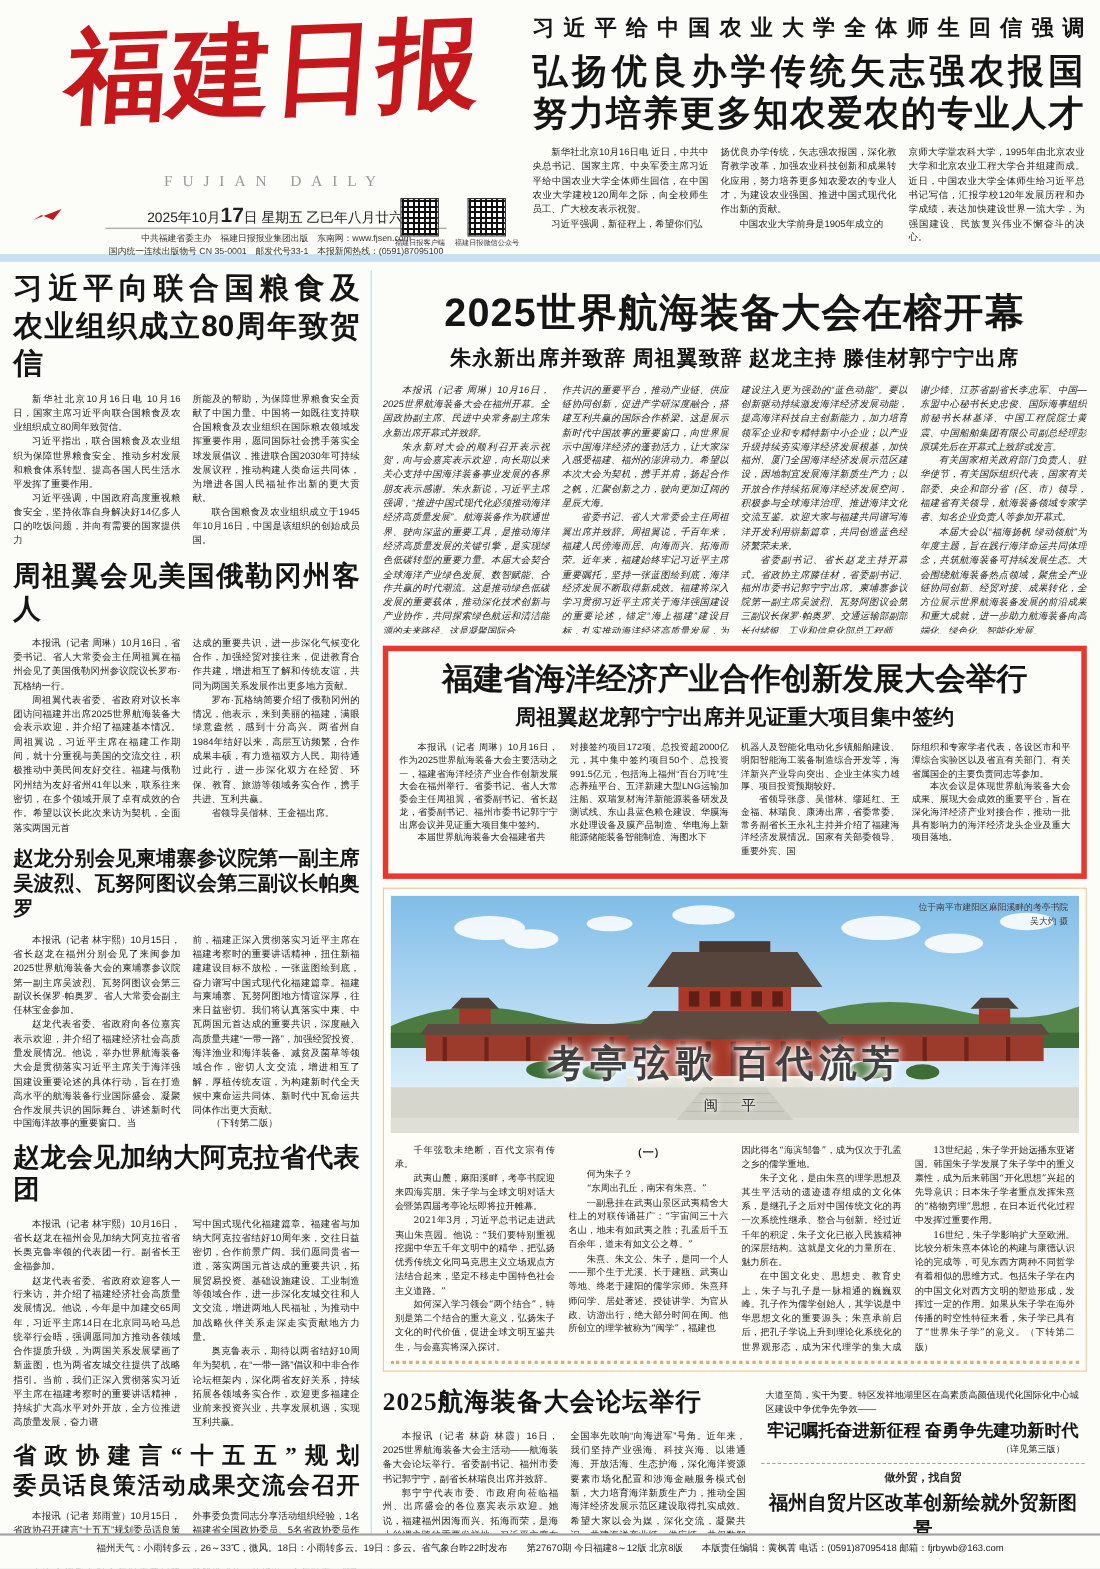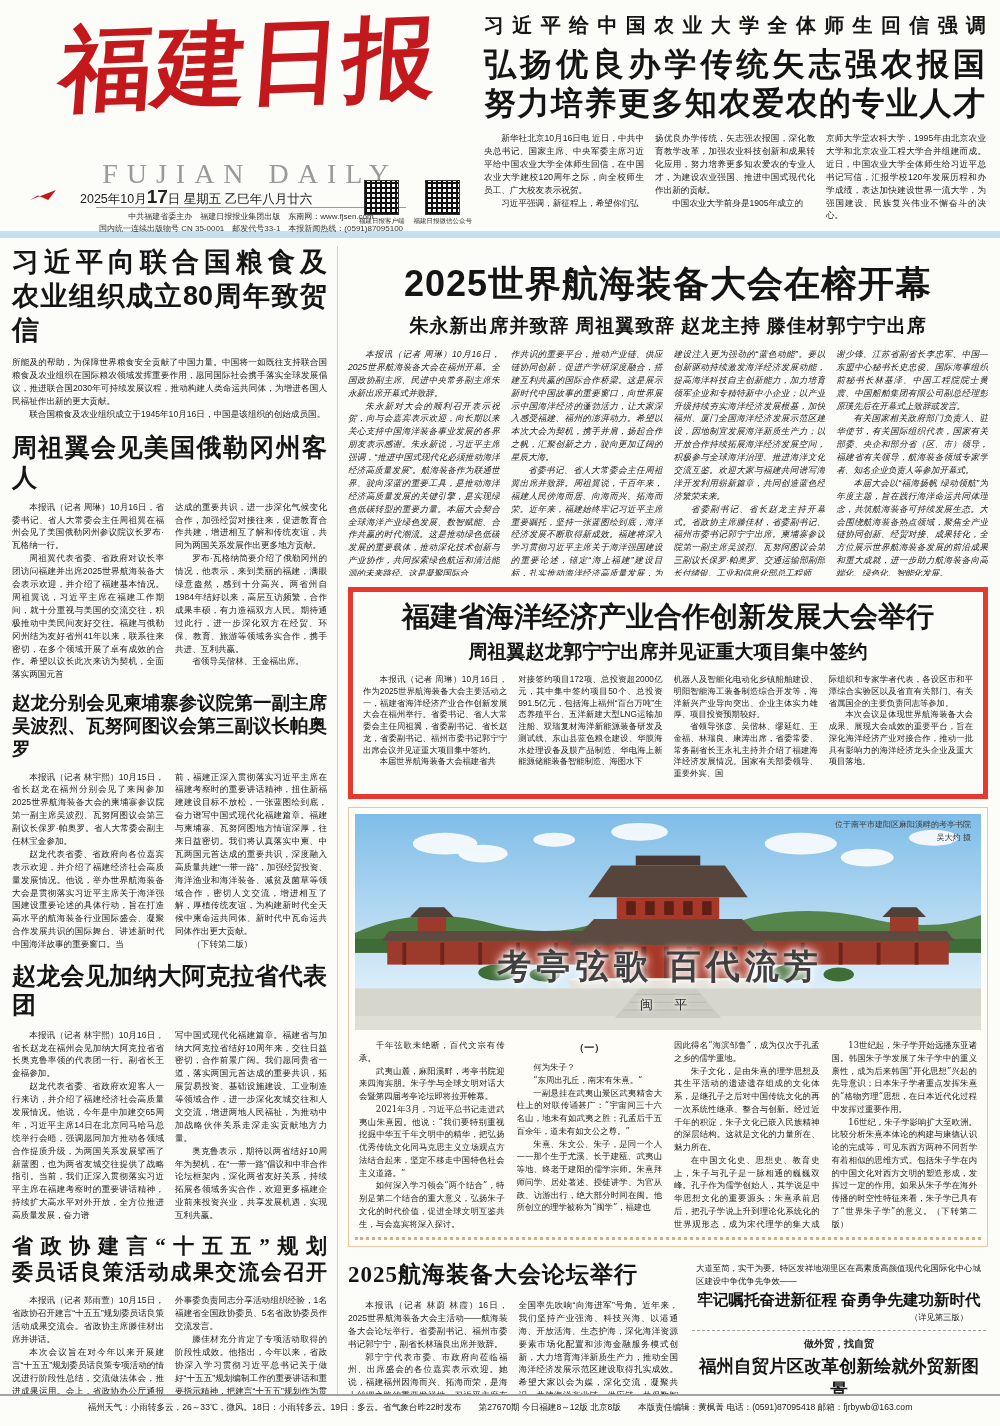--- a/index.html
+++ b/index.html
@@ -5,22 +5,22 @@
   html,body{margin:0;padding:0;background:#e9e9e9;}
   .page{width:1000px;height:1426px;margin:0 auto;background:#fcfcf9;position:relative;overflow:hidden;
         font-family:"Liberation Sans",sans-serif;color:#151515;}
   
   .masthead{display:flex;height:231px;}
   .mast-left{width:478px;position:relative;}
   .brand{position:absolute;left:58px;top:-10px;width:382px;text-align:center;
          font-family:"DejaVu Serif",serif;font-weight:bold;font-size:92px;line-height:1.6;
          color:#c3191d;transform:skewX(-6deg) rotate(-2deg);letter-spacing:2px;white-space:nowrap;}
   .brand-en{position:absolute;top:158px;left:60px;width:380px;text-align:center;
-            font-family:"Liberation Serif",serif;color:#9a9a9a;font-size:28px;letter-spacing:9px;}
-  .dateline{position:absolute;top:186px;left:80px;width:340px;text-align:left;font-size:12.5px;color:#222;white-space:nowrap;}
+            font-family:"Liberation Serif",serif;color:#9a9a9a;font-size:14px;letter-spacing:9px;}
+  .dateline{position:absolute;top:186px;left:80px;width:340px;text-align:center;font-size:12.5px;color:#222;white-space:nowrap;}
   .dateline .day{font-size:19px;font-weight:bold;}
   .pubs{position:absolute;top:207px;left:96px;width:310px;border-top:1px solid #999;padding-top:3px;
         font-size:8px;line-height:1.55;text-align:center;color:#333;white-space:nowrap;}
   .arrow-deco{position:absolute;left:30px;top:190px;width:26px;height:10px;background:#c3191d;
               clip-path:polygon(0 100%,100% 0,70% 100%,30% 55%);}
   .qrs{position:absolute;top:180px;right:6px;display:flex;gap:9px;}
   .qr-wrap{text-align:center;}
   .qr{width:33px;height:33px;border:1px solid #333;margin:0 auto;
       background-image:repeating-linear-gradient(0deg,#111 0 2px,transparent 2px 5px),
                        repeating-linear-gradient(90deg,#111 0 2px,transparent 2px 5px);
@@ -154,20 +154,25 @@
   <div class="main">
 
     <div class="left-col">
 
       <section class="art">
         <h2 class="hl2 hl-sans a1-hl">
           <div>习近平向联合国粮食及</div>
           <div>农业组织成立80周年致贺信</div>
         </h2>
         <div class="body-cols">
+          <div class="col">
+              <p>新华社北京10月16日电 10月16日，国家主席习近平向联合国粮食及农业组织成立80周年致贺信。</p>
+              <p>习近平指出，联合国粮食及农业组织为保障世界粮食安全、推动乡村发展和粮食体系转型、提高各国人民生活水平发挥了重要作用。</p>
+              <p>习近平强调，中国政府高度重视粮食安全，坚持依靠自身解决好14亿多人口的吃饭问题，并向有需要的国家提供力</p>
+            </div>
           <div class="col cont">
               <p>所能及的帮助，为保障世界粮食安全贡献了中国力量。中国将一如既往支持联合国粮食及农业组织在国际粮农领域发挥重要作用，愿同国际社会携手落实全球发展倡议，推进联合国2030年可持续发展议程，推动构建人类命运共同体，为增进各国人民福祉作出新的更大贡献。</p>
               <p>联合国粮食及农业组织成立于1945年10月16日，中国是该组织的创始成员国。</p>
             </div>
         </div>
       </section>
 
       <section class="art">
         <h2 class="hl1 hl-sans">周祖翼会见美国俄勒冈州客人</h2>
         <div class="body-cols">

